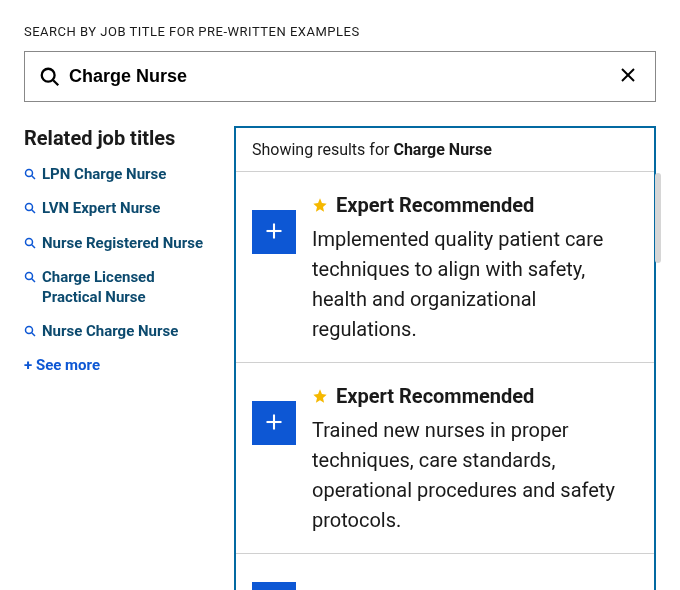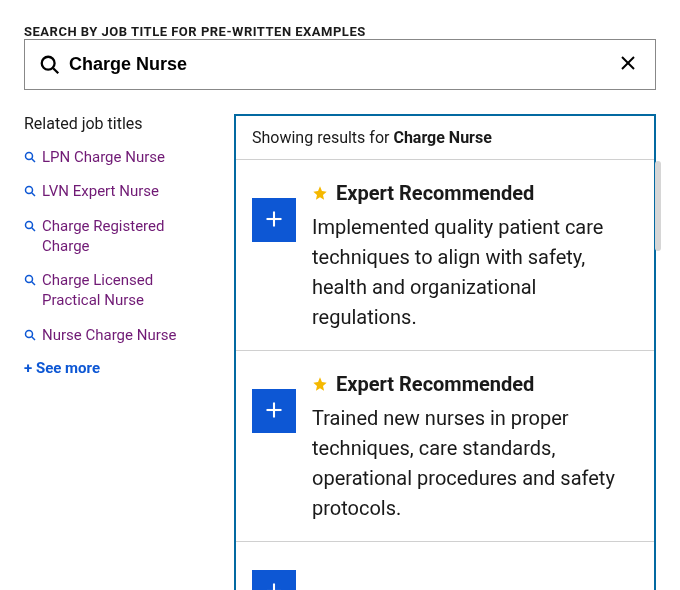--- a/index.html
+++ b/index.html
@@ -11,23 +11,23 @@
       font-family: -apple-system, BlinkMacSystemFont, "Segoe UI", Roboto, Helvetica, Arial, sans-serif;
       background: #fff;
       width: 680px;
       height: 590px;
       padding: 24px;
       color: #1a1a1a;
       overflow: hidden;
     }
     .search-label {
       font-size: 13px;
-      font-weight: 700;
+      font-weight: 400;
       letter-spacing: 0.5px;
-      margin-bottom: 0;
+      margin-bottom: 12px;
     }
     .search-box {
       display: flex;
       align-items: center;
       border: 1px solid #888;
       background: #fff;
       padding: 10px 14px;
       margin-bottom: 24px;
     }
     .search-icon-main svg {
@@ -58,30 +58,30 @@
     }
     .main-layout {
       display: flex;
       gap: 20px;
     }
     .sidebar {
       width: 190px;
       flex-shrink: 0;
     }
     .sidebar-heading {
-      font-size: 16px;
-      font-weight: 400;
+      font-size: 20px;
+      font-weight: 700;
       margin-bottom: 14px;
     }
     .related-item {
       display: flex;
       align-items: flex-start;
-      color: #701a75;
+      color: #0c4a6e;
       font-size: 15px;
-      font-weight: 400;
+      font-weight: 700;
       cursor: pointer;
       margin-bottom: 14px;
       line-height: 1.35;
     }
     .related-item .mini-search {
       width: 12px;
       height: 12px;
       flex-shrink: 0;
       margin-right: 6px;
       margin-top: 4px;
@@ -205,21 +205,21 @@
           <circle cx="10" cy="10" r="7"></circle>
           <line x1="15.5" y1="15.5" x2="22" y2="22"></line>
         </svg>
       <span>LVN Expert Nurse</span>
     </div>
     <div class="related-item">
       <svg class="mini-search" viewBox="0 0 24 24" fill="none" stroke="#0d57d4" stroke-width="3">
           <circle cx="10" cy="10" r="7"></circle>
           <line x1="15.5" y1="15.5" x2="22" y2="22"></line>
         </svg>
-      <span>Charge Registered Charge</span>
+      <span>Nurse Registered Nurse</span>
     </div>
     <div class="related-item">
       <svg class="mini-search" viewBox="0 0 24 24" fill="none" stroke="#0d57d4" stroke-width="3">
           <circle cx="10" cy="10" r="7"></circle>
           <line x1="15.5" y1="15.5" x2="22" y2="22"></line>
         </svg>
       <span>Charge Licensed Practical Nurse</span>
     </div>
     <div class="related-item">
       <svg class="mini-search" viewBox="0 0 24 24" fill="none" stroke="#0d57d4" stroke-width="3">

